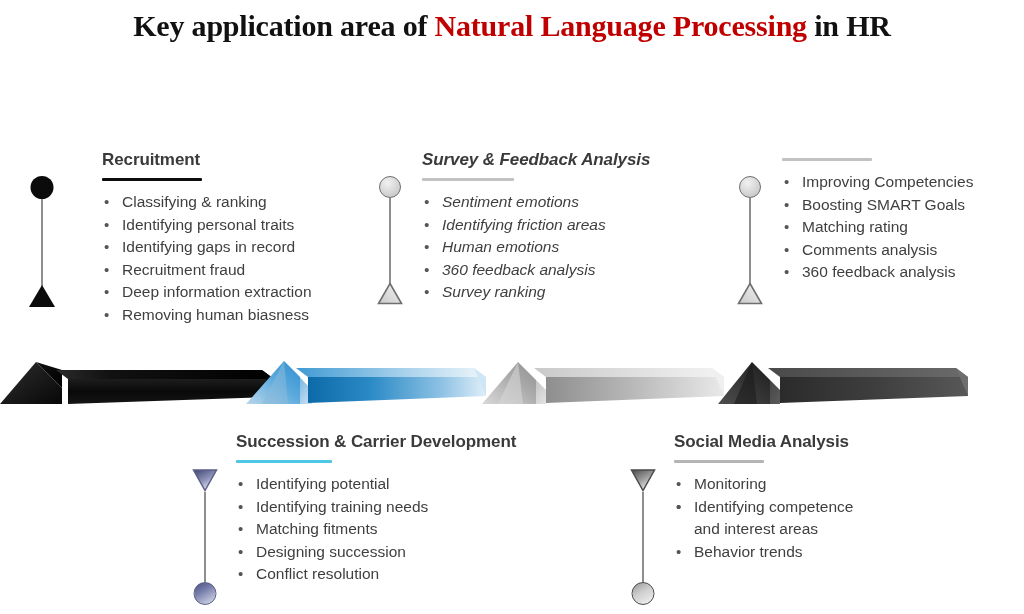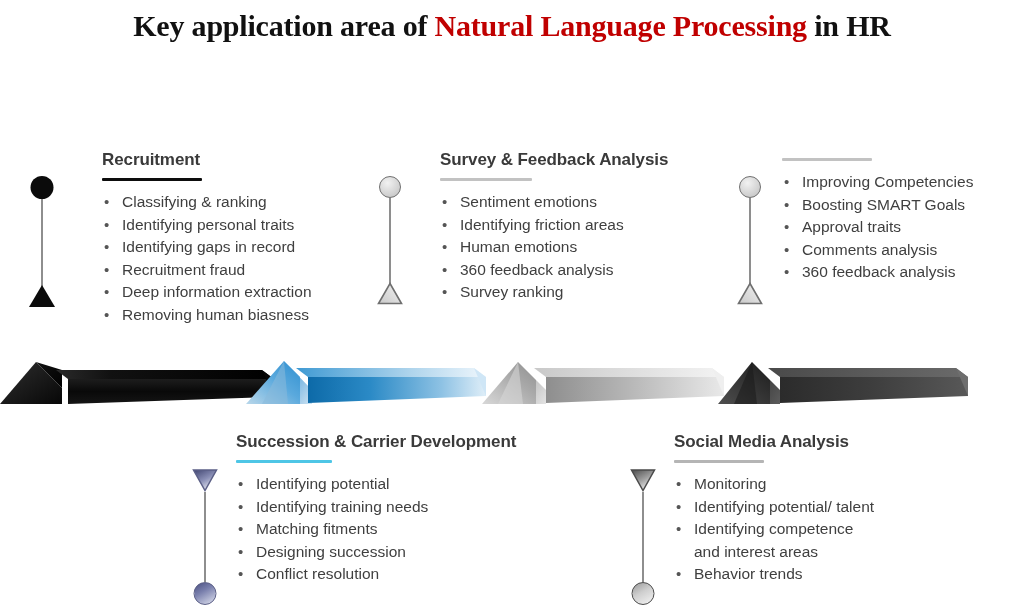--- a/index.html
+++ b/index.html
@@ -243,21 +243,21 @@
             <linearGradient id="triG2" x1="0" y1="1" x2="1" y2="0">
           <stop offset="0" stop-color="#c9c9c9"></stop>
               <stop offset="1" stop-color="#f2f2f2"></stop>
         </linearGradient>
           </defs>
         <polygon points="13,1.5 24.5,21.5 1.5,21.5" fill="url(#triG2)" stroke="#6f6f6f" stroke-width="1.6"></polygon>
       </svg>
     </div>
   </div>
 
-  <div class="col" style="left:440px;top:150px;width:300px;">
+  <div class="col" style="left:422px;top:150px;width:300px;font-style:italic;">
     <div class="col-head">Survey &amp; Feedback Analysis</div>
     <div class="col-rule rule-gray" style="width:92px;"></div>
     <ul class="items">
       <li><span class="bul">•</span><span>Sentiment emotions</span></li>
       <li><span class="bul">•</span><span>Identifying friction areas</span></li>
       <li><span class="bul">•</span><span>Human emotions</span></li>
       <li><span class="bul">•</span><span>360 feedback analysis</span></li>
       <li><span class="bul">•</span><span>Survey ranking</span></li>
     </ul>
   </div>
@@ -276,21 +276,21 @@
         <polygon points="13,1.5 24.5,21.5 1.5,21.5" fill="url(#triG3)" stroke="#6f6f6f" stroke-width="1.6"></polygon>
       </svg>
     </div>
   </div>
 
   <div class="col" style="left:782px;top:150px;width:242px;">
     <div class="col-rule rule-gray" style="width:90px;"></div>
     <ul class="items">
       <li><span class="bul">•</span><span>Improving Competencies</span></li>
       <li><span class="bul">•</span><span>Boosting SMART Goals</span></li>
-      <li><span class="bul">•</span><span>Approval traits</span></li>
+      <li><span class="bul">•</span><span>Matching rating</span></li>
       <li><span class="bul">•</span><span>Comments analysis</span></li>
       <li><span class="bul">•</span><span>360 feedback analysis</span></li>
     </ul>
   </div>
 
   <div class="conn" style="left:190px;top:468px;width:30px;height:138px;">
     <div class="mk tri" style="top:0;">
       <svg width="26" height="24" viewBox="0 0 26 24">
         <defs>
             <linearGradient id="triD4" x1="0" y1="0" x2="0.6" y2="1">
@@ -333,20 +333,20 @@
     </div>
     <div class="stem" style="top:24px;height:90px;"></div>
     <div class="mk circle c-dark" style="top:114px;width:23px;height:23px;"></div>
   </div>
 
   <div class="col" style="left:674px;top:432px;width:330px;">
     <div class="col-head">Social Media Analysis</div>
     <div class="col-rule rule-dgray" style="width:90px;"></div>
     <ul class="items">
       <li><span class="bul">•</span><span>Monitoring</span></li>
-      <li><span class="bul">•</span><span>Identifying potential/ talent</span></li>
+      <li><span class="bul">•</span></li>
       <li><span class="bul">•</span><span>Identifying competence</span></li>
       <li class="cont"><span>and interest areas</span></li>
       <li><span class="bul">•</span><span>Behavior trends</span></li>
     </ul>
   </div>
 
 </div>
 
 </body></html>

